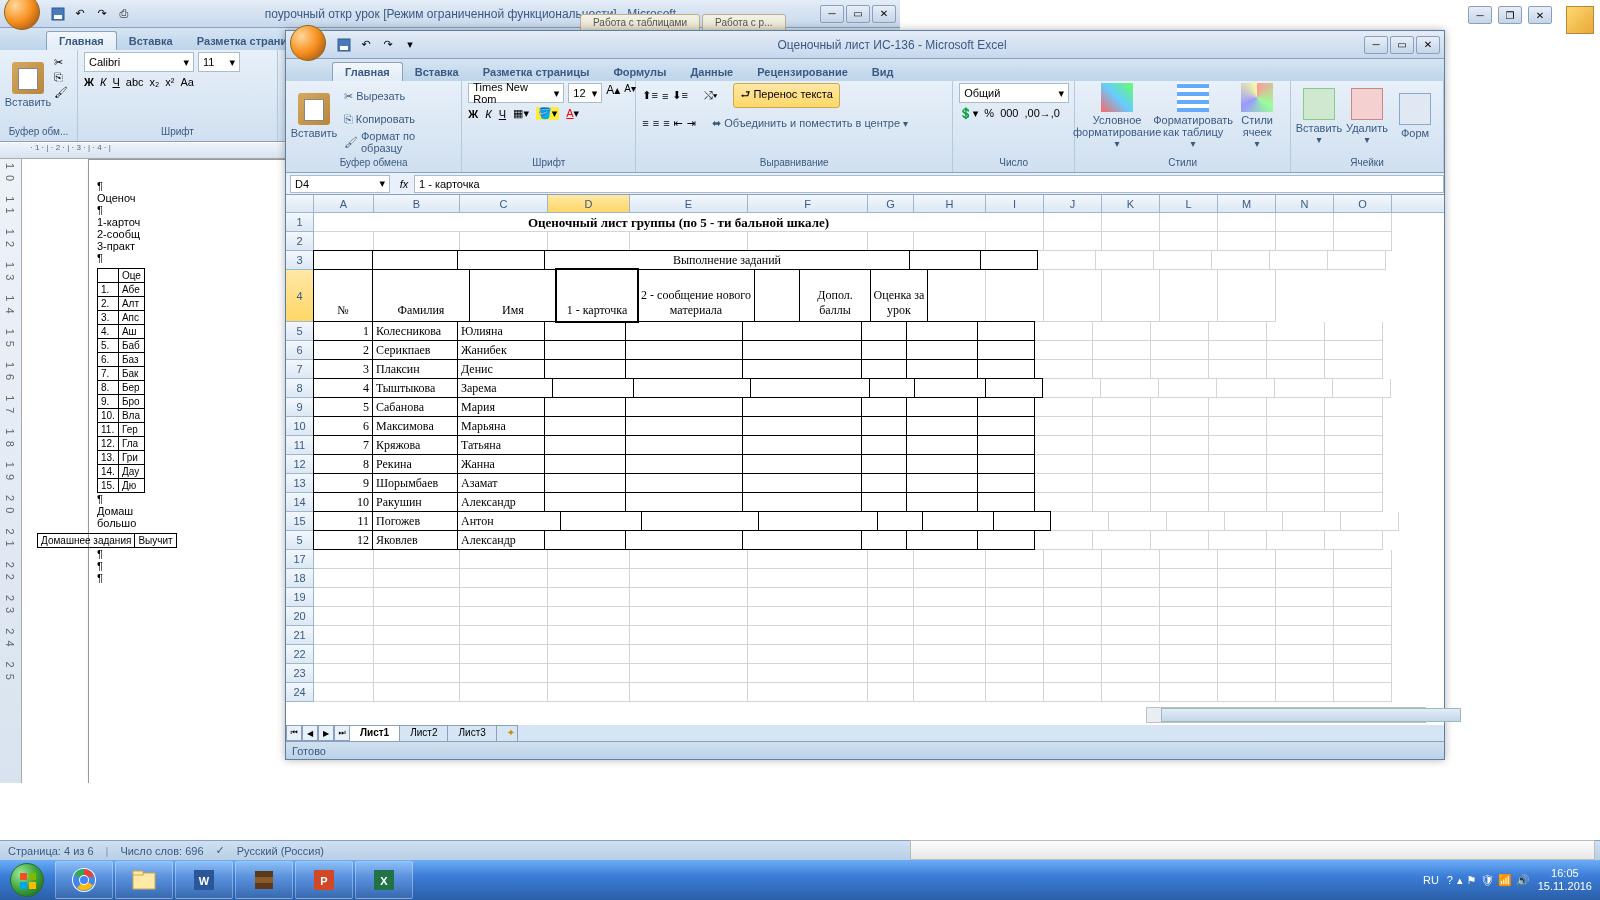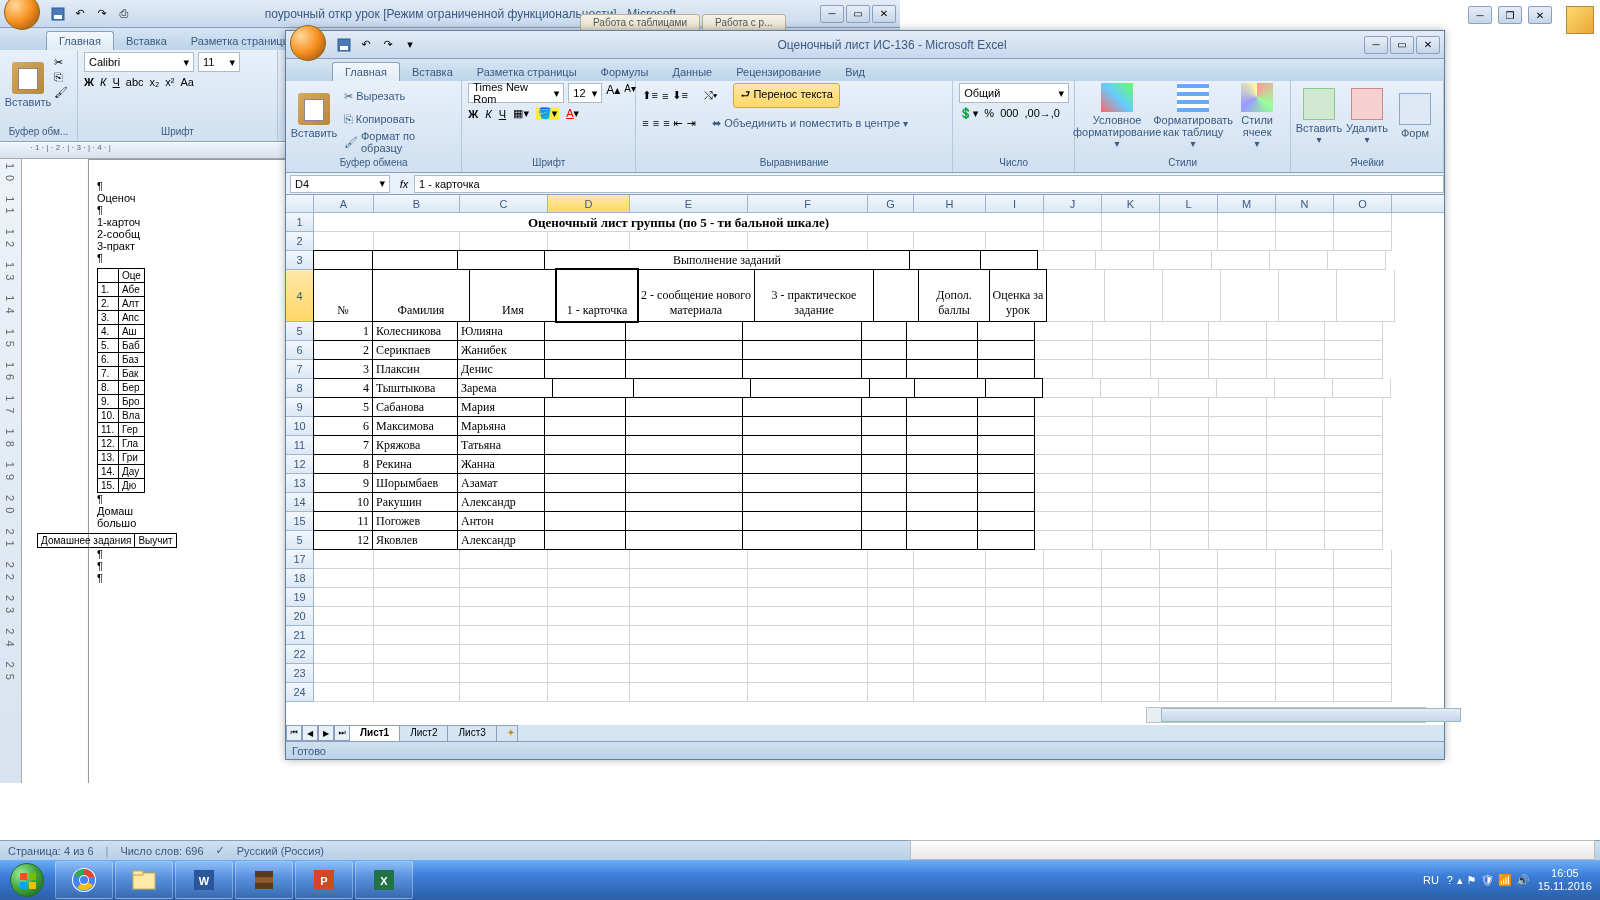--- a/index.html
+++ b/index.html
@@ -7,21 +7,21 @@
 .word-app{position:absolute;top:0;left:0;width:900px;height:800px;background:#fff;}
 .excel-app{position:absolute;top:30px;left:285px;width:1160px;height:730px;background:#fff;border:1px solid #5d7fa4;box-shadow:0 0 8px rgba(0,0,0,0.3);}
 .titlebar{height:28px;background:linear-gradient(to bottom,#e4ecf7,#c7d8ed);border-bottom:1px solid #8ba0bc;display:flex;align-items:center;padding:0 4px;}
 .office-btn{width:36px;height:36px;border-radius:50%;background:radial-gradient(circle at 30% 30%,#ffd89b,#f78f1e,#8b4513);border:1px solid #8b6914;margin:-4px 8px 0 0;position:relative;z-index:10;}
 .qat{display:flex;gap:2px;align-items:center;}
 .qat-btn{width:20px;height:20px;display:flex;align-items:center;justify-content:center;}
 .title-text{flex:1;text-align:center;color:#3b5a82;font-size:12px;}
 .win-btns{display:flex;gap:2px;}
 .win-btn{width:24px;height:18px;background:linear-gradient(to bottom,#e8eef7,#c5d5e8);border:1px solid #8ba0bc;border-radius:2px;display:flex;align-items:center;justify-content:center;font-size:10px;}
 .tabs{height:22px;background:linear-gradient(to bottom,#d6e5f3,#bdd4ea);display:flex;align-items:flex-end;padding-left:46px;}
-.tab{padding:3px 12px;color:#3b5a82;cursor:pointer;}
+.tab{padding:3px 12px;color:#3b5a82;cursor:pointer;font-weight:bold;}
 .tab.active{background:linear-gradient(to bottom,#f2f7fc,#e1ecf7);border:1px solid #8ba0bc;border-bottom:none;border-radius:3px 3px 0 0;}
 .ribbon{height:92px;background:linear-gradient(to bottom,#e8f0f9,#d0e0f0);border-bottom:1px solid #8ba0bc;display:flex;}
 .rgroup{border-right:1px solid #b5c9de;padding:2px 6px;display:flex;flex-direction:column;justify-content:space-between;position:relative;}
 .rgroup-label{text-align:center;color:#3b5a82;font-size:10px;padding:2px 0;}
 .rgroup-content{flex:1;display:flex;align-items:flex-start;gap:4px;}
 .big-btn{display:flex;flex-direction:column;align-items:center;justify-content:center;width:44px;height:66px;text-align:center;font-size:10px;color:#3b5a82;}
 .big-btn-icon{width:32px;height:32px;margin-bottom:2px;}
 .small-btn{height:22px;padding:0 4px;display:flex;align-items:center;gap:3px;font-size:10px;color:#3b5a82;}
 .combo{height:20px;border:1px solid #abc;background:#fff;padding:0 4px;display:flex;align-items:center;}
 .word-ribbon{height:92px;background:linear-gradient(to bottom,#e8f0f9,#d0e0f0);border-bottom:1px solid #8ba0bc;display:flex;}
@@ -473,21 +473,20 @@
           <div class="cell" style="width: 58px;"></div>
           <div class="cell" style="width: 58px;"></div>
         </div>
         <div class="row" style="height: 52px;">
           <div class="row-h active" style="line-height: 52px;">4</div>
           <div class="cell b" style="width: 60px; text-align: center; white-space: normal; line-height: 1.3; display: flex; align-items: flex-end; justify-content: center; padding: 2px;">№</div>
           <div class="cell b" style="width: 98px; text-align: center; white-space: normal; line-height: 1.3; display: flex; align-items: flex-end; justify-content: center; padding: 2px;">Фамилия</div>
           <div class="cell b" style="width: 88px; text-align: center; white-space: normal; line-height: 1.3; display: flex; align-items: flex-end; justify-content: center; padding: 2px;">Имя</div>
           <div class="cell b selected" style="width: 82px; text-align: center; white-space: normal; line-height: 1.3; display: flex; align-items: flex-end; justify-content: center; padding: 2px;">1 - карточка</div>
           <div class="cell b" style="width: 118px; text-align: center; white-space: normal; line-height: 1.3; display: flex; align-items: flex-end; justify-content: center; padding: 2px;">2 - сообщение нового материала</div>
-          <div class="cell b" style="width: 120px; text-align: center; white-space: normal; line-height: 1.3; display: flex; align-items: flex-end; justify-content: center; padding: 2px;">3 - практическое задание</div>
           <div class="cell b" style="width: 46px; text-align: center; white-space: normal; line-height: 1.3; display: flex; align-items: flex-end; justify-content: center; padding: 2px;"></div>
           <div class="cell b" style="width: 72px; text-align: center; white-space: normal; line-height: 1.3; display: flex; align-items: flex-end; justify-content: center; padding: 2px;">Допол. баллы</div>
           <div class="cell b" style="width: 58px; text-align: center; white-space: normal; line-height: 1.3; display: flex; align-items: flex-end; justify-content: center; padding: 2px;">Оценка за урок</div>
           <div class="cell" style="width: 58px; height: 52px;"></div>
           <div class="cell" style="width: 58px; height: 52px;"></div>
           <div class="cell" style="width: 58px; height: 52px;"></div>
           <div class="cell" style="width: 58px; height: 52px;"></div>
           <div class="cell" style="width: 58px; height: 52px;"></div>
           <div class="cell" style="width: 58px; height: 52px;"></div>
         </div>
@@ -668,21 +667,21 @@
           <div class="cell" style="width: 58px;"></div>
           <div class="cell" style="width: 58px;"></div>
           <div class="cell" style="width: 58px;"></div>
           <div class="cell" style="width: 58px;"></div>
           <div class="cell" style="width: 58px;"></div>
         </div>
         <div class="row">
           <div class="row-h">15</div>
           <div class="cell b" style="width: 60px; text-align: right;">11</div>
           <div class="cell b" style="width: 86px;">Погожев</div>
-          <div class="cell b" style="width: 88px;">Антон</div>
+          <div class="cell b" style="width: 104px;">Антон</div>
           <div class="cell b" style="width: 82px;"></div>
           <div class="cell b" style="width: 118px;"></div>
           <div class="cell b" style="width: 120px;"></div>
           <div class="cell b" style="width: 46px;"></div>
           <div class="cell b" style="width: 72px;"></div>
           <div class="cell b" style="width: 58px;"></div>
           <div class="cell" style="width: 58px;"></div>
           <div class="cell" style="width: 58px;"></div>
           <div class="cell" style="width: 58px;"></div>
           <div class="cell" style="width: 58px;"></div>

